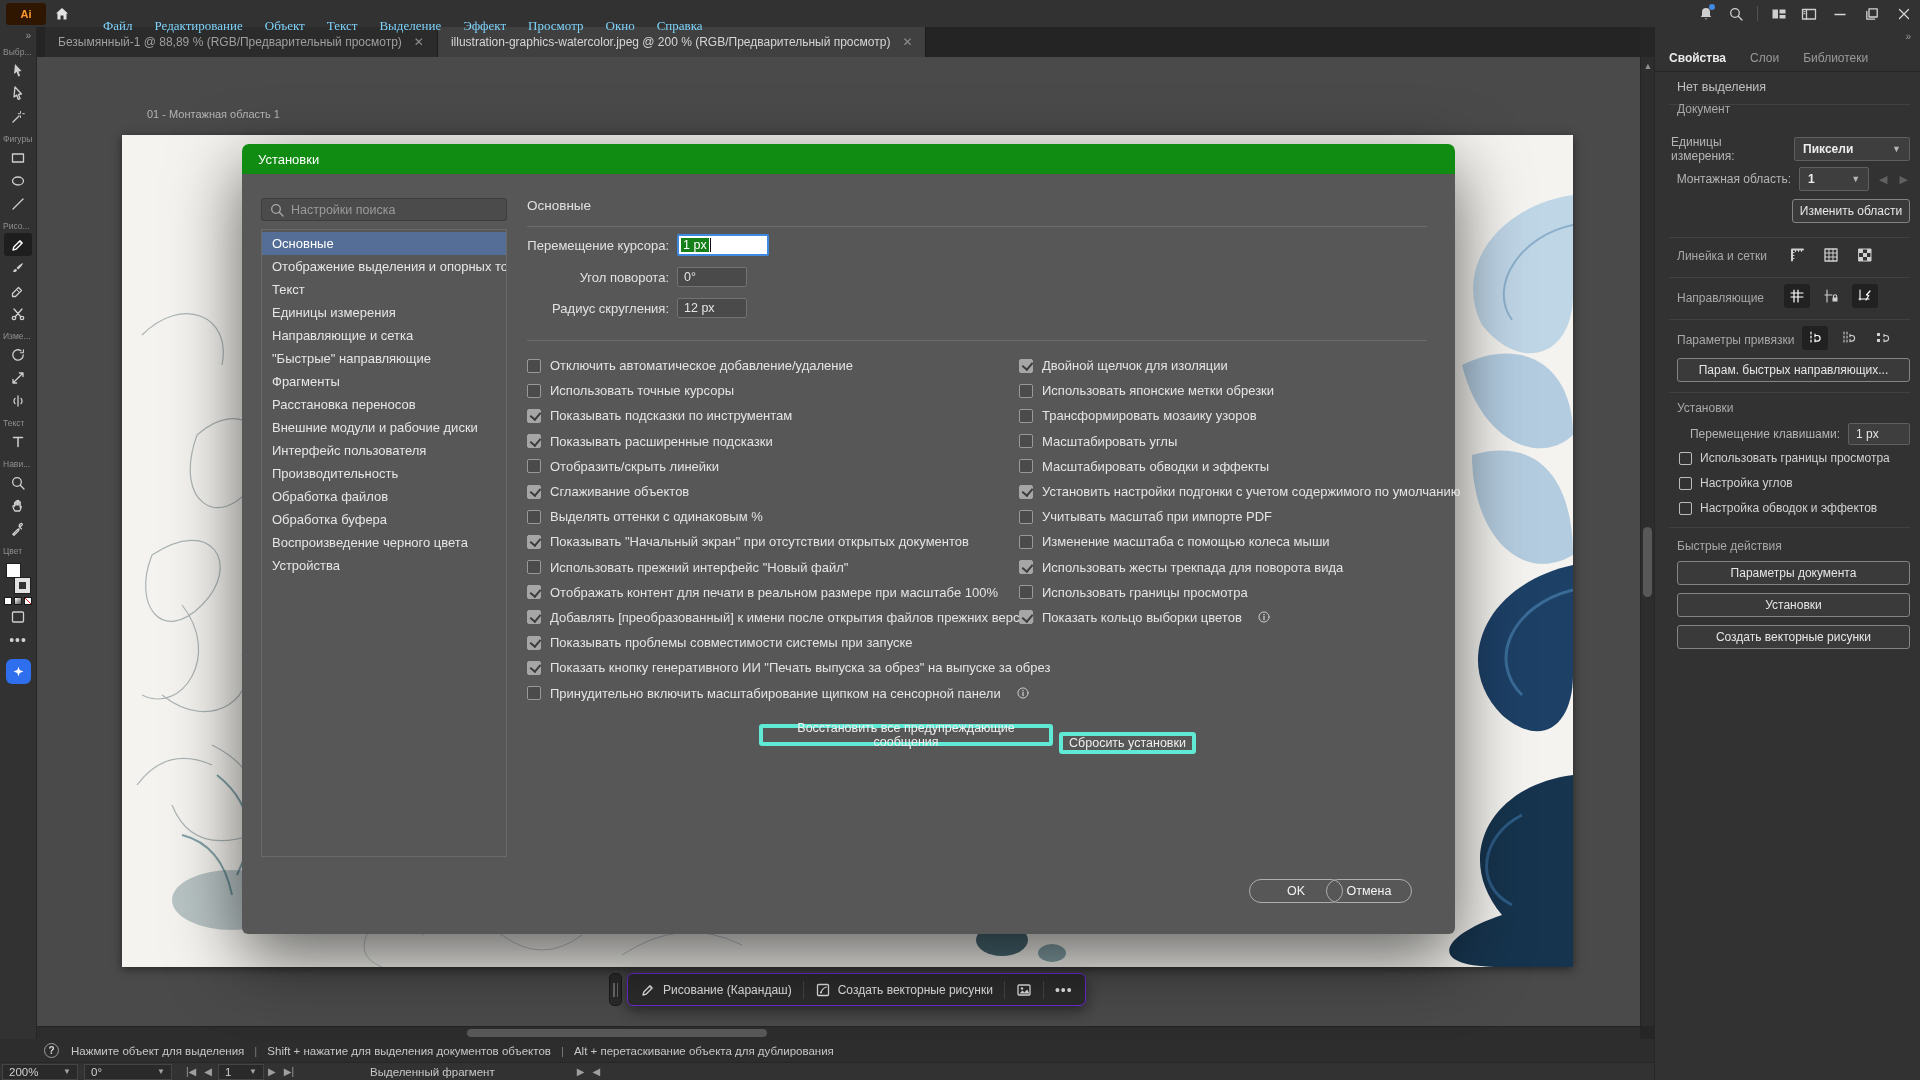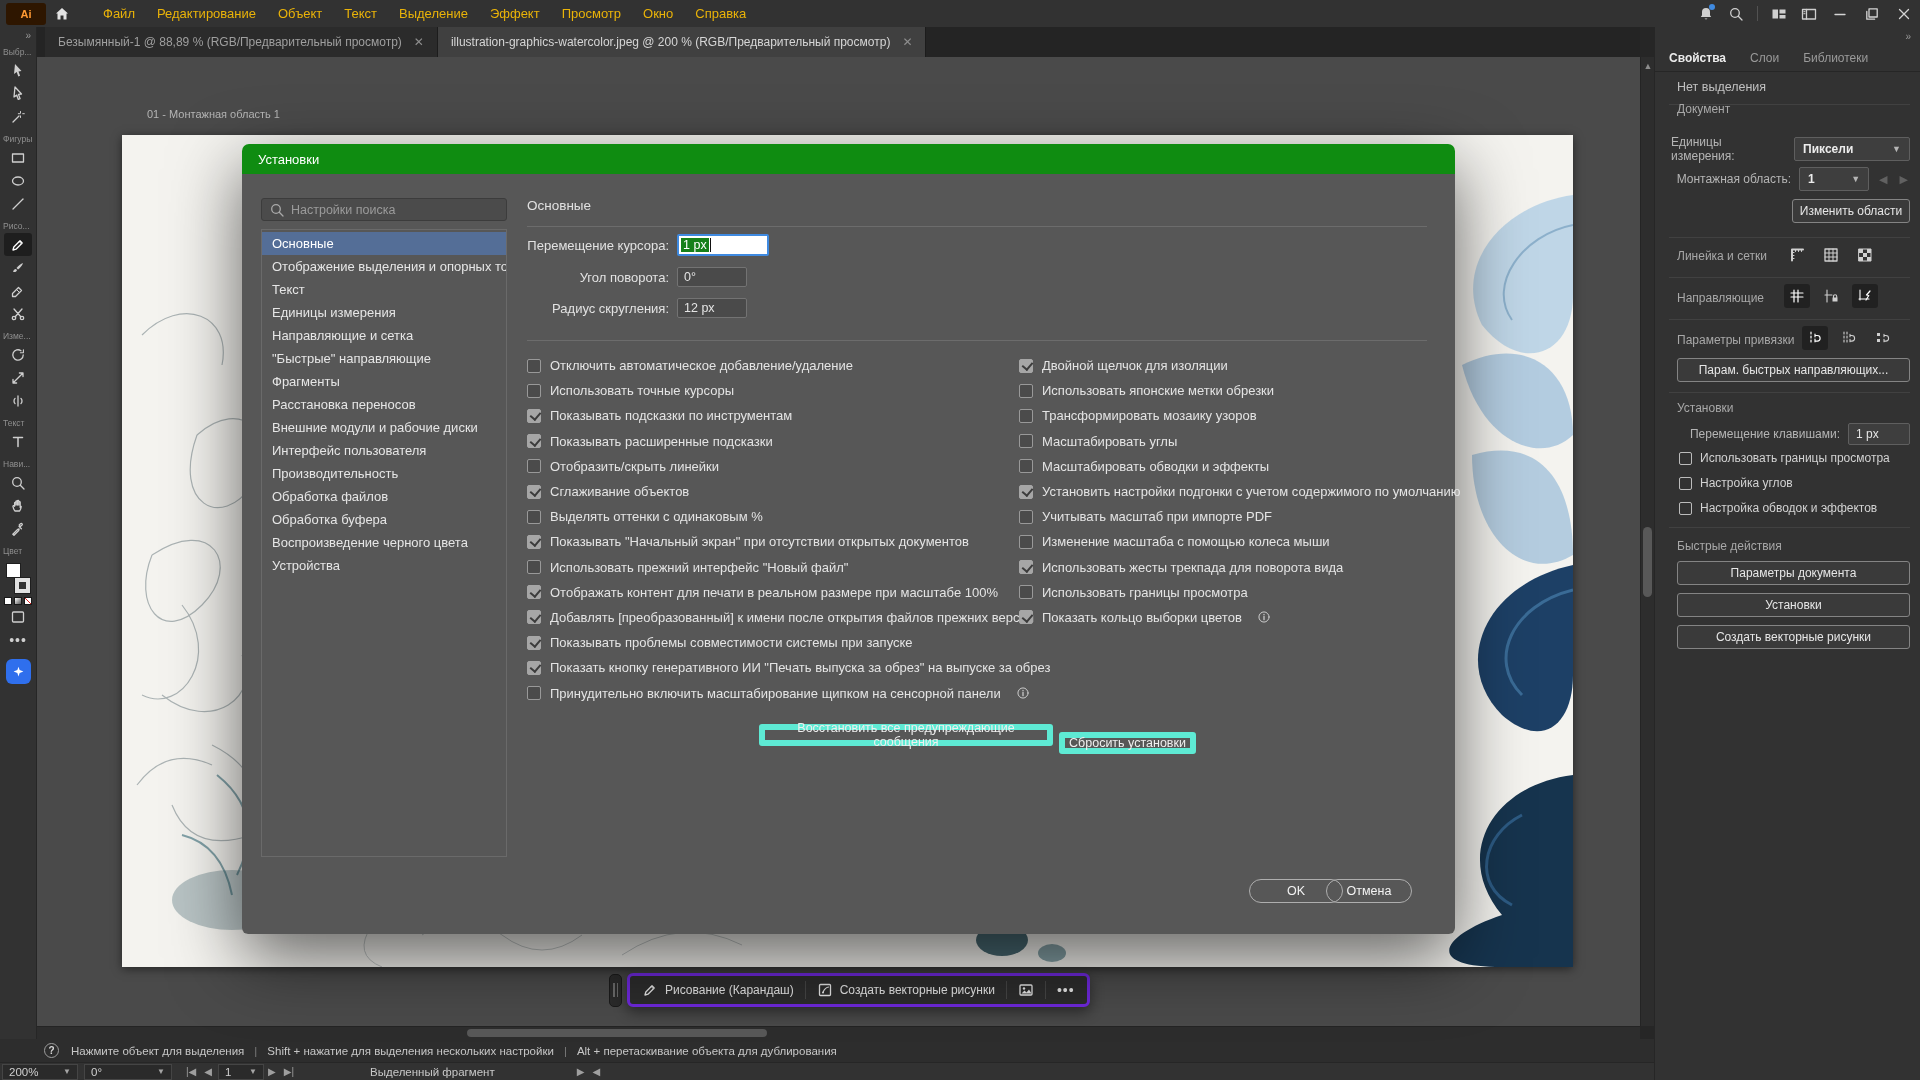--- a/index.html
+++ b/index.html
@@ -10,21 +10,21 @@
   .abs{position:absolute;}
   .icon{display:inline-flex;align-items:center;justify-content:center;line-height:0;}
   .icon svg{display:block;}
 
   
   .menubar{left:0;top:0;width:1920px;height:27px;background:#323232;display:flex;align-items:center;z-index:60;}
   .ai-logo{width:40px;height:22px;margin-left:6px;border-radius:3px;background:#2e1600;color:#ff9a33;
     font-size:11px;font-weight:bold;display:flex;align-items:center;justify-content:center;}
   .home-btn{width:32px;height:27px;display:flex;align-items:center;justify-content:center;color:#e3e3e3;}
   .menus{display:flex;height:27px;align-items:center;margin-left:14px;}
-  .menu-item{padding:0 11px;font-size:13px;color:#eab308;height:27px;line-height:27px;cursor:default;}
+  .menu-item{padding:12px 11px;font-size:13px;color:#7dd3fc;height:27px;line-height:27px;cursor:default;font-family:Liberation Serif, serif;}
   .tb-right{position:absolute;right:0;top:0;height:27px;display:flex;align-items:center;}
   .tb-btn{width:30px;height:27px;display:flex;align-items:center;justify-content:center;color:#cfcfcf;position:relative;}
   .tb-sep{width:1px;height:15px;background:#525252;margin:0 6px;}
   .win-btn{width:32px;height:27px;display:flex;align-items:center;justify-content:center;color:#d4d4d4;}
   .bell-dot{position:absolute;top:4px;right:6px;width:6px;height:6px;border-radius:50%;background:var(--focus-blue,#3f8ae0);}
 
   
   .tabstrip{left:37px;top:27px;width:1603px;height:30px;background:#242424;display:flex;align-items:stretch;padding-left:8px;z-index:5;}
   .tab{display:flex;align-items:center;padding:0 13px;background:#2b2b2b;border-right:1px solid #1c1c1c;
     color:#9f9f9f;font-size:12px;white-space:nowrap;}
@@ -58,21 +58,21 @@
   .vscroll .arrow{position:absolute;top:4px;left:0;width:14px;text-align:center;color:#8d8d8d;font-size:9px;}
   .vscroll .thumb{position:absolute;left:2px;top:470px;width:9px;height:70px;background:#585858;border-radius:5px;}
   .hscroll{left:37px;top:1026px;width:1603px;height:13px;background:#2d2d2d;border-top:1px solid #242424;}
   .hscroll .thumb{position:absolute;left:430px;top:2px;width:300px;height:8px;background:#585858;border-radius:5px;}
 
   
   .taskbar{left:609px;top:973px;display:flex;align-items:center;z-index:30;}
   .task-handle{width:13px;height:33px;background:#2c2c2c;border:1px solid #1b1b1b;border-radius:5px;
     margin-right:5px;display:flex;align-items:center;justify-content:center;gap:2px;}
   .task-handle i{display:block;width:1.5px;height:14px;background:#6d6d6d;}
-  .task-main{height:33px;background:#2c2c2c;border:3px solid #6d28d9;border-radius:6px;display:flex;
+  .task-main{height:33px;background:#2c2c2c;border:1px solid #6d28d9;border-radius:6px;display:flex;
     align-items:center;padding:14px 12px;gap:11px;box-shadow:0 5px 14px rgba(0,0,0,.45);}
   .task-btn{display:flex;align-items:center;gap:7px;color:#e3e3e3;font-size:12px;white-space:nowrap;}
   .task-sep{width:1px;height:18px;background:#454545;}
 
   
   .prefs{left:242px;top:144px;width:1213px;height:790px;z-index:50;
     box-shadow:0 24px 70px rgba(0,0,0,.6);border-radius:7px;}
   .prefs-title{height:30px;background:var(--accent-green,#0f8c11);border-radius:7px 7px 0 0;
     display:flex;align-items:center;padding:0 16px;color:#fff;font-size:13px;}
   .prefs-body{position:absolute;left:0;top:30px;right:0;bottom:0;background:#575757;border-radius:0 0 6px 6px;}
@@ -93,21 +93,21 @@
   .dlg-input.focus{height:22px;background:#ffffff;border:2px solid var(--focus-blue,#3f8ae0);color:#111;padding:0 2px;}
   .dlg-input .seltext{background:var(--highlight-green,#15801a);color:#fff;padding:0 2px;}
   .dlg-input .caret{display:inline-block;width:1px;height:14px;background:#111;margin-left:1px;}
   .cb-col{position:absolute;display:flex;flex-direction:column;}
   .cb-row{height:25.2px;display:flex;align-items:center;gap:9px;font-size:13px;color:#e4e4e4;white-space:nowrap;}
   .cb{width:14px;height:14px;border-radius:2px;border:1px solid #999999;background:#4b4b4b;flex:0 0 auto;position:relative;}
   .cb.on{background:#a6a6a6;border-color:#a6a6a6;}
   .cb.on::after{content:"";position:absolute;left:3.5px;top:0.5px;width:5px;height:8px;
     border:solid #3c3c3c;border-width:0 2px 2px 0;transform:rotate(40deg);}
   .info-ic{color:#d0d0d0;margin-left:6px;}
-  .dlg-btn{position:absolute;height:22px;background:#575757;border:6px solid #5eead4;border-radius:3px;
+  .dlg-btn{position:absolute;height:22px;background:#575757;border:4px solid #5eead4;border-radius:3px;
     color:#efefef;font-size:12.5px;display:flex;align-items:center;justify-content:center;}
   .pill{position:absolute;height:24px;border-radius:12px;border:1px solid #aeaeae;background:transparent;
     color:#f3f3f3;font-size:12.5px;display:flex;align-items:center;justify-content:center;}
 
   
   .panel{left:1654px;top:27px;width:266px;height:1053px;background:#323232;border-left:1px solid #262626;z-index:10;}
   .panel-exp{position:absolute;right:10px;top:4px;color:#9a9a9a;font-size:10px;letter-spacing:-1px;}
   .panel-tabs{position:absolute;left:0;top:18px;right:0;height:27px;display:flex;align-items:center;
     padding-left:14px;gap:24px;border-bottom:1px solid #262626;}
   .ptab{font-size:12px;color:#9a9a9a;}
@@ -830,21 +830,21 @@
     <div class="phead" style="top:512px;">Быстрые действия</div>
     <div id="qabtns">
         <button class="pbtn" style="left: 22px; right: 10px; top: 534px;">Параметры документа</button>
         <button class="pbtn" style="left: 22px; right: 10px; top: 566px;">Установки</button>
         <button class="pbtn" style="left: 22px; right: 10px; top: 598px;">Создать векторные рисунки</button>
       </div>
   </aside>
 
   <footer class="abs hintbar">
     <span class="q-badge">?</span>
-    <span id="hints"><span>Нажмите объект для выделения</span><span class="hint-sep">|</span><span>Shift + нажатие для выделения нескольких настройки</span><span class="hint-sep">|</span><span>Alt + перетаскивание объекта для дублирования</span></span>
+    <span id="hints"><span>Нажмите объект для выделения</span><span class="hint-sep">|</span><span>Shift + нажатие для выделения документов объектов</span><span class="hint-sep">|</span><span>Alt + перетаскивание объекта для дублирования</span></span>
   </footer>
 
   <footer class="abs statusbar">
     <div class="st-box" style="width:76px;">
       <span>200%</span>
       <span class="st-chev">▼</span>
     </div>
     <div class="st-box" style="width:88px;margin-left:6px;">
       <span>0°</span>
       <span class="st-chev">▼</span>

